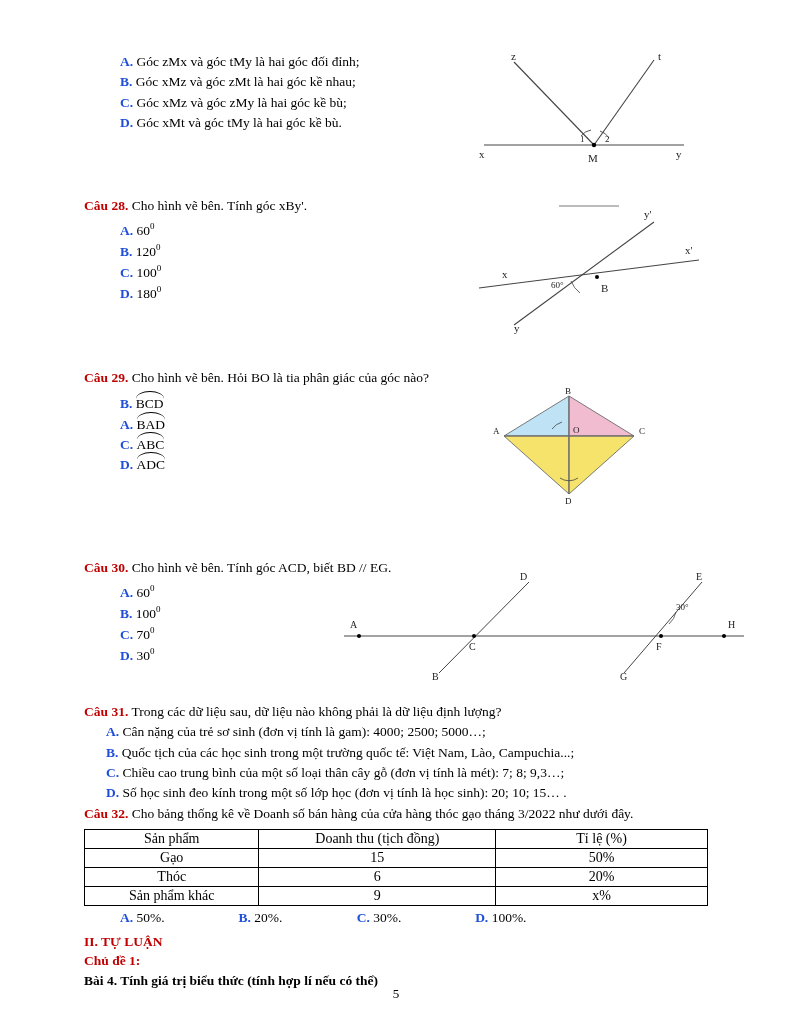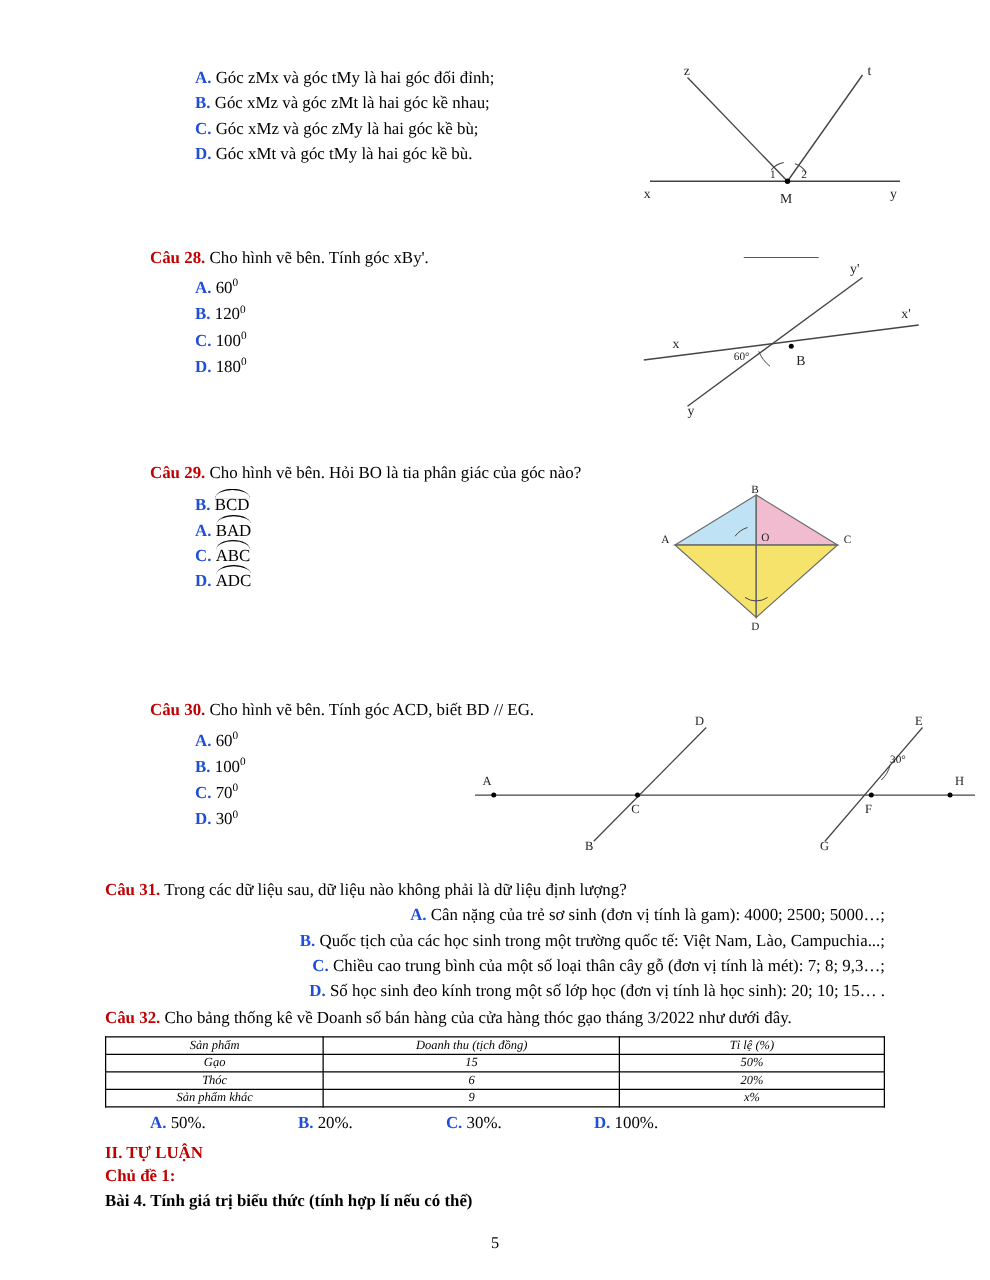--- a/index.html
+++ b/index.html
@@ -34,21 +34,20 @@
     position: relative;
     margin: 0;
   }
   .opts {
     margin-left: 36px;
     line-height: 1.55;
   }
   .opts-tight {
     margin-left: 22px;
     line-height: 1.5;
-    text-align: right;
   }
   .qline {
     line-height: 1.5;
   }
   sup {
     font-size: 9px;
     vertical-align: super;
   }
   .over {
     position: relative;
@@ -64,22 +63,21 @@
     border-top: 1.1px solid #000;
     border-radius: 50% / 100% 100% 0 0;
   }
   .fig {
     position: absolute;
   }
   table.stat {
     border-collapse: collapse;
     width: 100%;
     margin-top: 4px;
-    font-size: 10px;
-    font-style: italic;
+    font-size: 14px;
   }
   table.stat td, table.stat th {
     border: 1px solid #000;
     text-align: center;
     padding: 1px 4px;
     font-weight: normal;
   }
   .ans-row {
     margin-top: 4px;
     margin-left: 36px;
@@ -97,21 +95,21 @@
     font-weight: bold;
   }
   .pagenum {
     position: absolute;
     bottom: 22px;
     left: 0;
     width: 792px;
     text-align: center;
     font-size: 13px;
   }
-  .q28-wrap, .q29-wrap, .q30-wrap, .q27-wrap { position: relative; margin-left: 36px; }
+  .q28-wrap, .q29-wrap, .q30-wrap, .q27-wrap { position: relative; }
 </style>
 </head>
 <body>
 
 <div class="page">
 
   <div class="block q27-wrap" style="height:120px;">
     <div class="opts" style="width:330px;">
       <div class="qline">
         <span class="opt-letter">A.</span>

